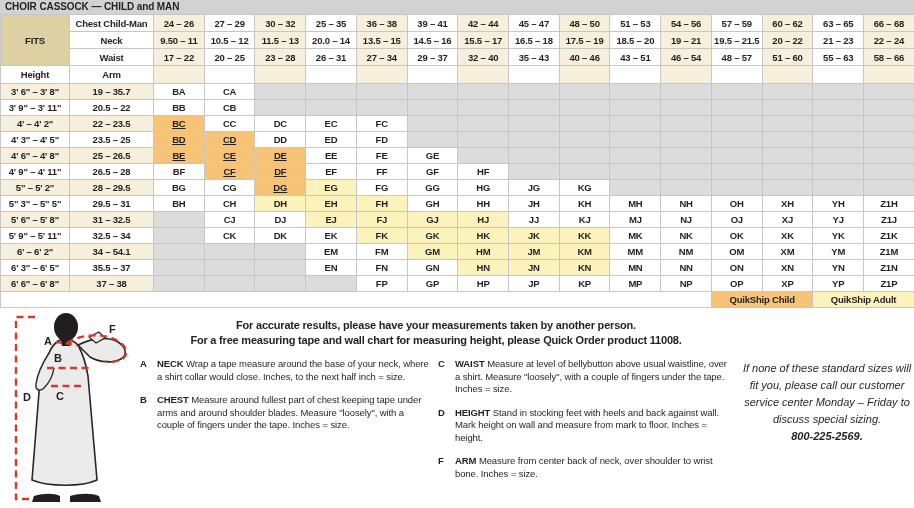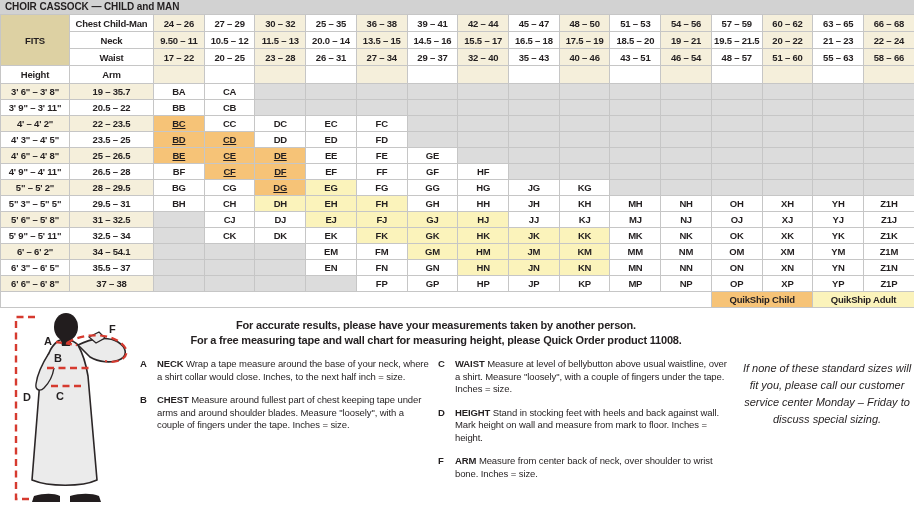--- a/index.html
+++ b/index.html
@@ -459,15 +459,16 @@
         <div class="tx"><b>HEIGHT </b>Stand in stocking feet with heels and back against wall. Mark height on wall and measure from mark to floor. Inches = height.</div>
       </div>
       <div class="instr">
         <div class="lt">F</div>
         <div class="tx"><b>ARM </b>Measure from center back of neck, over shoulder to wrist bone. Inches = size.</div>
       </div>
     </div>
 
   <div class="note">
     <span>If none of these standard sizes will fit you, please call our customer service center Monday – Friday to discuss special sizing.</span>
+    <div class="phone">800-225-2569.</div>
   </div>
 
 </div>
 
 </body></html>

